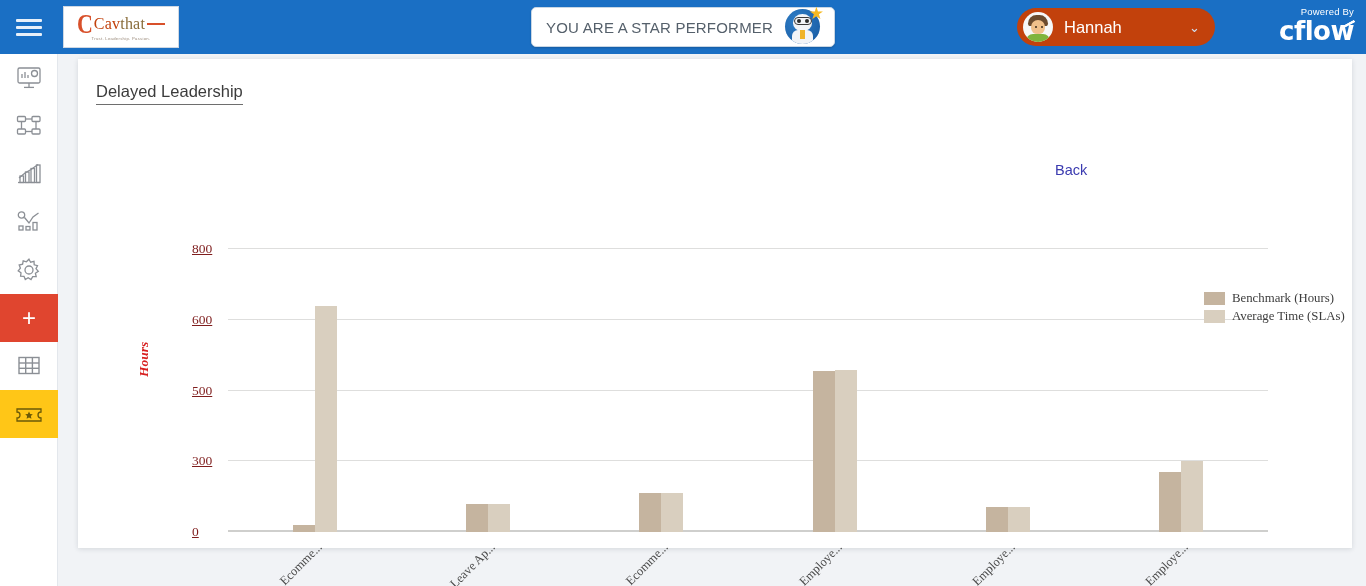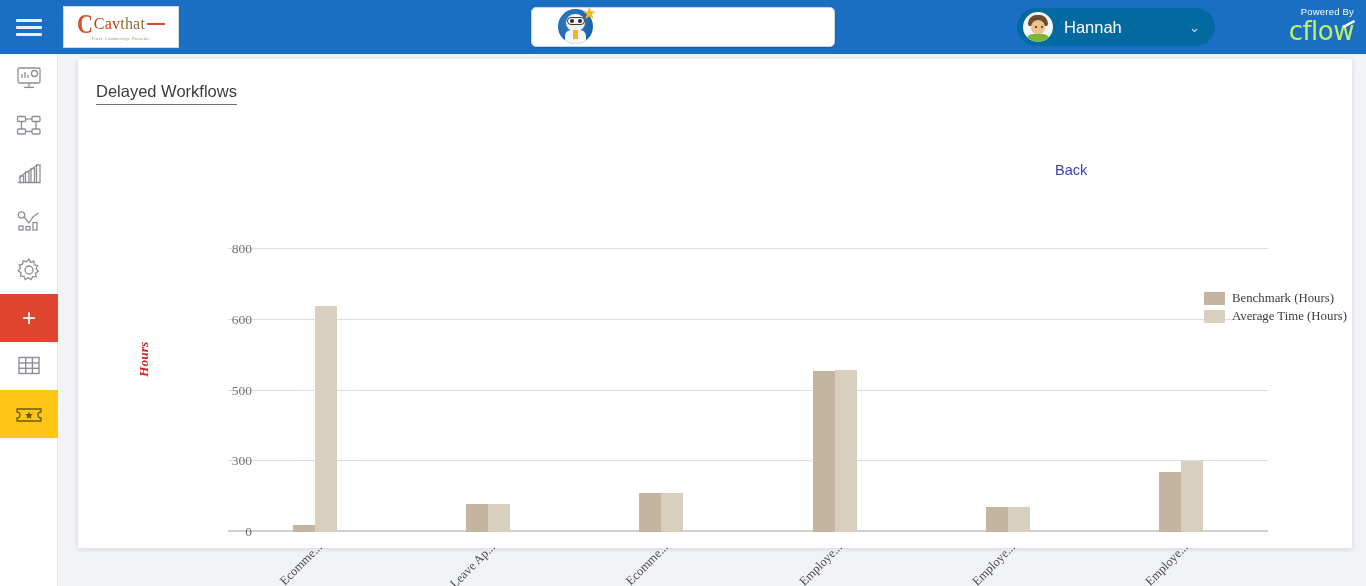--- a/index.html
+++ b/index.html
@@ -82,21 +82,21 @@
   .mascot .tie { position: absolute; left: 15px; top: 21px; width: 5px; height: 9px; background: #f0b429; }
   .star-glyph {
     position: absolute; right: -1px; top: -2px;
     font-size: 17px; color: #f5b921; line-height: 1;
   }
 
   
   .user-chip {
     position: absolute; left: 1017px; top: 8px;
     width: 198px; height: 38px;
-    background: #0369a1; border-radius: 19px;
+    background: #c2410c; border-radius: 19px;
     display: flex; align-items: center; padding: 0 6px;
   }
   .avatar {
     width: 30px; height: 30px; border-radius: 50%;
     background: #f6f7f8; overflow: hidden; position: relative; flex: 0 0 auto;
   }
   .avatar .hair { position: absolute; left: 5px; top: 3px; width: 20px; height: 11px; background: #6b4b2e; border-radius: 10px 10px 3px 3px; }
   .avatar .skin { position: absolute; left: 8px; top: 8px; width: 14px; height: 14px; background: #f0c08a; border-radius: 50% 50% 45% 45%; }
   .avatar .eyeL, .avatar .eyeR { position: absolute; top: 14px; width: 2px; height: 2px; background: #3a2a1a; border-radius: 50%; }
   .avatar .eyeL { left: 12px; } .avatar .eyeR { left: 18px; }
@@ -108,22 +108,22 @@
     color: #cfe2f5; font-size: 13px; margin-right: 9px; line-height: 1;
   }
 
   
   .cflow {
     position: absolute; right: 12px; top: 7px;
     display: flex; flex-direction: column; align-items: flex-end; line-height: 1;
   }
   .cflow .pb { font-size: 9.5px; color: #ffffff; letter-spacing: .2px; margin-bottom: 1px; margin-left: 30px; }
   .cflow .brand {
-    font-size: 26px; color: #bef264; letter-spacing: -.5px; position: relative;
-    font-family: "DejaVu Sans", sans-serif; font-weight: 400;
+    font-size: 26px; color: #ffffff; letter-spacing: -.5px; position: relative;
+    font-family: "DejaVu Sans", sans-serif; font-weight: 700;
   }
   .cflow .swoosh {
     position: absolute; right: -3px; top: 4px; width: 13px; height: 9px;
     border-top: 3px solid #ffffff; transform: rotate(-28deg); border-radius: 2px;
   }
 
   
   .rail {
     position: absolute; left: 0; top: 54px;
     width: 58px; height: 532px;
@@ -170,24 +170,25 @@
     position: absolute; left: 150px; top: 40px;
     width: 1040px; height: 283px;
   }
   .gridline {
     position: absolute; left: 0; width: 100%; height: 1px; background: #dededd;
   }
   .axisline {
     position: absolute; left: 0; bottom: 0; width: 100%; height: 2px; background: #cfcfcd;
   }
   .ytick {
-    position: absolute; right: 1100px; width: 60px; text-align: right;
-    font-size: 13.5px; color: #737373;
+    position: absolute; right: 1100px; width: 60px; 
+    font-size: 13.5px; color: #7f1d1d;
     font-family: "Liberation Serif", serif;
     transform: translateY(-50%);
+    text-decoration: underline;
   }
   .ylabel {
     position: absolute; left: 58px; top: 168px;
     font-size: 13.5px; color: #d82020; font-style: italic; font-weight: bold;
     transform: rotate(-90deg); transform-origin: left top;
     font-family: "Liberation Serif", serif;
     white-space: nowrap;
   }
   .groups {
     position: absolute; left: 150px; top: 40px; width: 1040px; height: 283px;
@@ -242,20 +243,21 @@
       <div class="logo-row">
         <span class="logo-c">C</span>
         <span class="logo-word"><span class="cv">Cav</span><span>that</span></span>
         <span class="logo-bar"></span>
       </div>
       <div class="logo-tag">Trust. Leadership. Passion.</div>
     </div>
   </div>
 
   <div class="star-banner">
+    <span class="txt">YOU ARE A STAR PERFORMER</span>
     <span class="mascot-wrap">
       <span class="mascot">
         <span class="face"></span>
         <span class="specs"></span>
         <span class="eye l"></span>
         <span class="eye r"></span>
         <span class="body"></span>
         <span class="tie"></span>
       </span>
       <span class="star-glyph">★</span>
@@ -366,21 +368,21 @@
       <svg width="28" height="22" viewBox="0 0 28 22" fill="none" stroke="#6b5a08" stroke-width="1.3">
         <path d="M2 6 L26 6 L26 9 A2.2 2.2 0 0 0 26 15 L26 18 L2 18 L2 15 A2.2 2.2 0 0 0 2 9 Z"></path>
         <path d="M14 8.6 L15.2 11 L17.8 11.3 L15.9 13.1 L16.4 15.7 L14 14.4 L11.6 15.7 L12.1 13.1 L10.2 11.3 L12.8 11 Z" fill="#6b5a08" stroke="none"></path>
       </svg>
     </span>
   </div>
 </div>
 
 <div class="card">
 
-  <div class="title1">Delayed Workflows</div>
+  <div class="title1">Delayed Leadership</div>
   <div class="back-link">Back</div>
 
   <div class="chart">
     <div class="plot" id="plot">
       <div class="axisline"></div>
     <div class="gridline" style="bottom: 70.75px;"></div>
         <div class="gridline" style="bottom: 141.5px;"></div>
         <div class="gridline" style="bottom: 212.25px;"></div>
         <div class="gridline" style="bottom: 283px;"></div>
       </div>
@@ -440,17 +442,17 @@
 
     <div class="ylabel">Hours</div>
 
     <div class="legend" id="legend">
         <div class="legend-row">
           <span class="swatch" style="background: rgb(197, 180, 159);"></span>
           <span class="legend-txt">Benchmark (Hours)</span>
         </div>
         <div class="legend-row">
           <span class="swatch" style="background: rgb(217, 207, 191);"></span>
-          <span class="legend-txt">Average Time (Hours)</span>
+          <span class="legend-txt">Average Time (SLAs)</span>
         </div>
       </div>
   </div>
 </div>
 
 </body></html>

